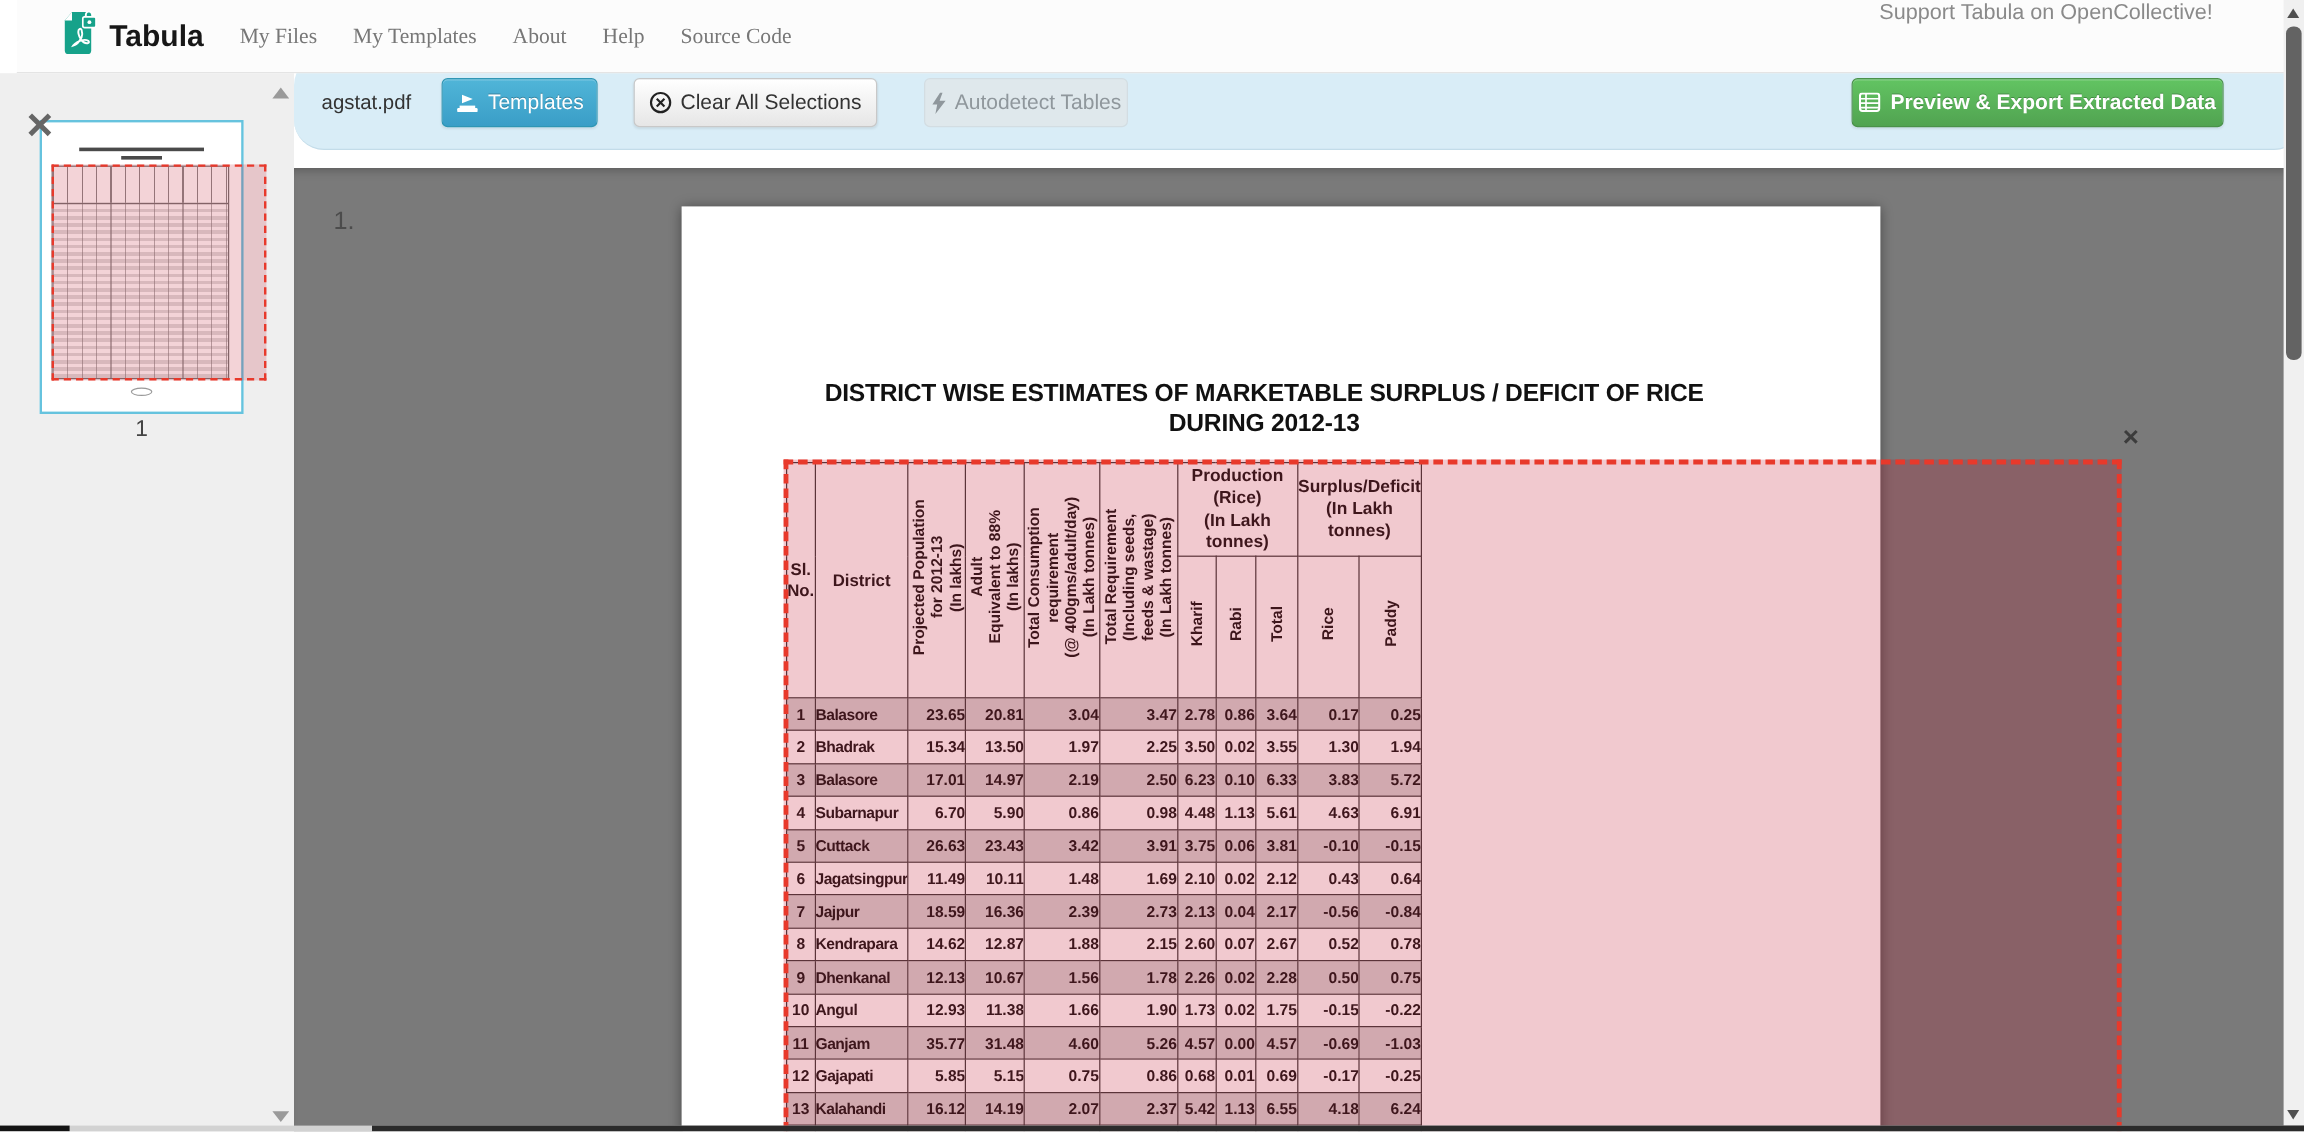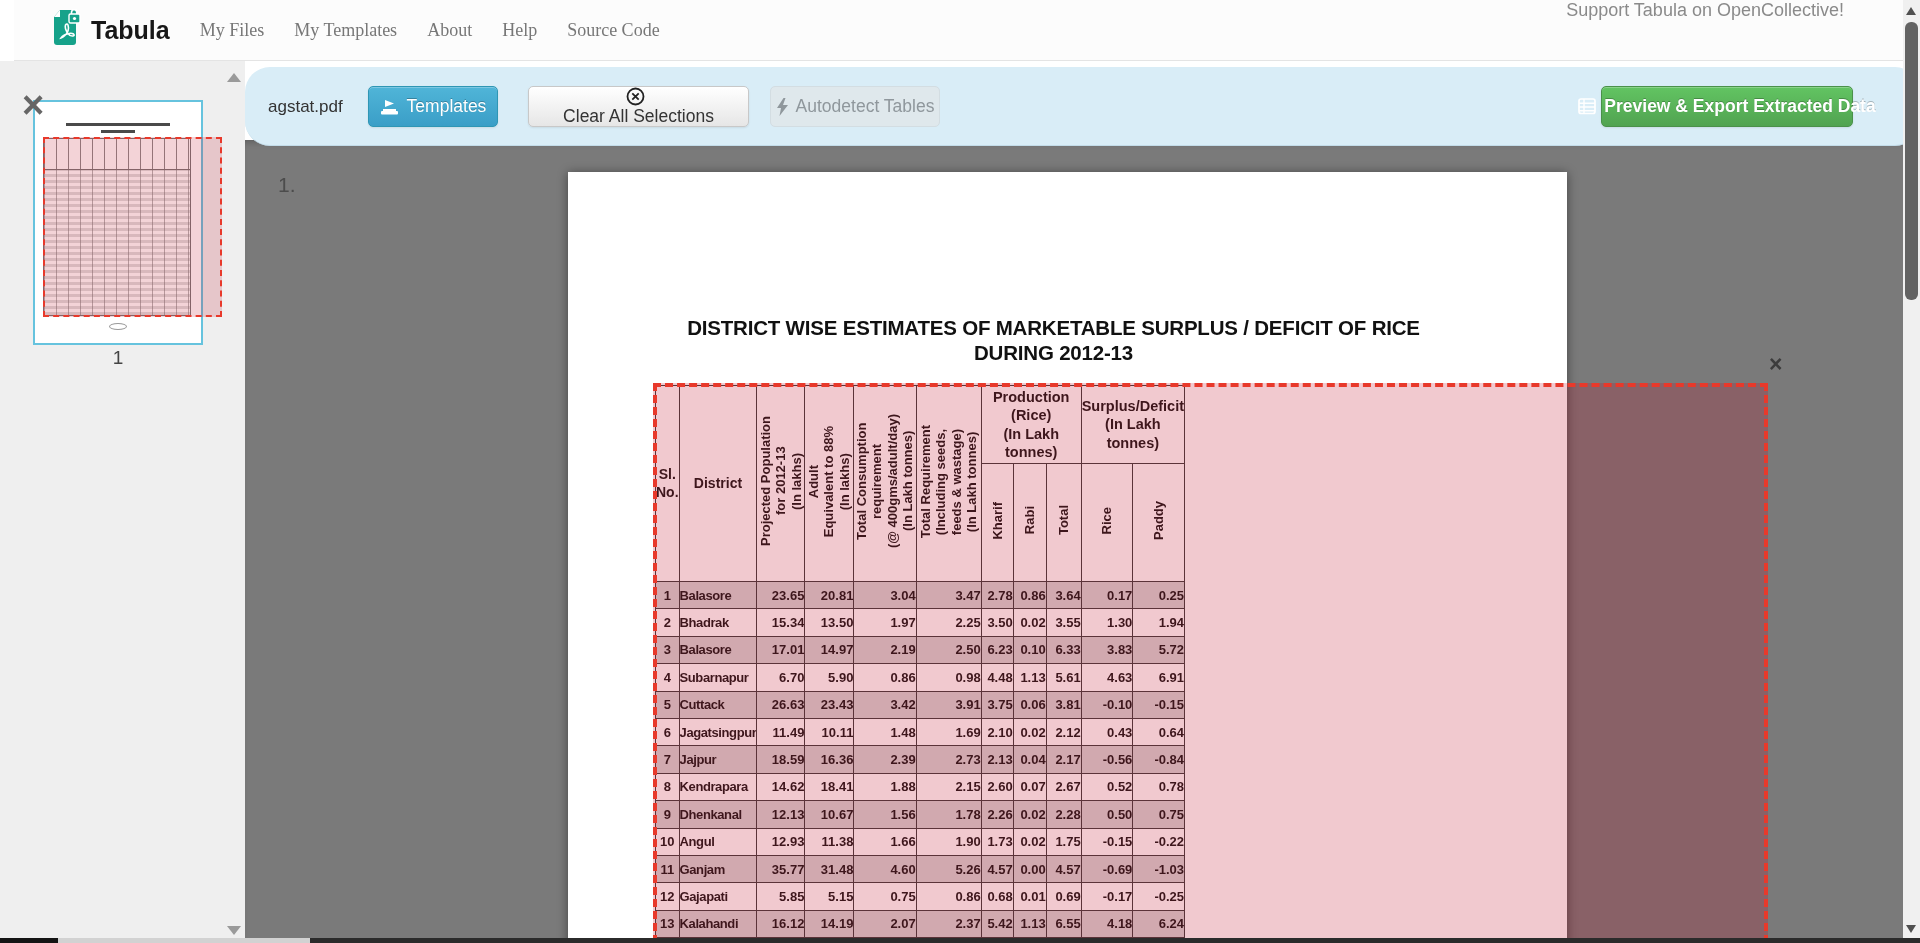--- a/index.html
+++ b/index.html
@@ -38,35 +38,35 @@
                border:2px dashed #e8392b; background:rgba(190,10,35,0.18); z-index:8; }
   .thumb-pagenum { position:absolute; left:33px; top:286px; width:170px; text-align:center;
                    font-size:19px; color:#444; }
   .sb-arrow { width:0; height:0; position:absolute; cursor:pointer; }
   .sb-up   { left:227px; top:12px;  border-left:7px solid transparent; border-right:7px solid transparent;
              border-bottom:9px solid #9a9a9a; }
   .sb-down { left:227px; top:865px; border-left:7px solid transparent; border-right:7px solid transparent;
              border-top:9px solid #9a9a9a; }
 
   
-  #toolbar { position:absolute; left:245px; top:67px; width:1675px; height:79px;
+  #toolbar { position:absolute; left:245px; top:46px; width:1675px; height:79px;
              background:#d9edf7; border-bottom:1px solid #c3dce9; z-index:10;border-radius:25px; }
   .filename { position:absolute; left:23px; top:0; height:79px; display:flex; align-items:center;
               font-size:17px; color:#333; }
   .btn { position:absolute; top:19px; height:41px; border-radius:5px; display:flex; align-items:center;
          justify-content:center; font-size:17.5px; cursor:pointer; white-space:nowrap;
          box-shadow:inset 0 1px 0 rgba(255,255,255,.25), 0 1px 2px rgba(0,0,0,.08); }
   .btn .ic { display:inline-flex; margin-right:7px; }
   .btn-templates { left:123px; width:130px; color:#fff; text-shadow:0 -1px 0 rgba(0,0,0,.25);
                    background:linear-gradient(#50b5d8, #3a9ec7); border:1px solid #2f96b4; }
-  .btn-clear { left:283px; width:221px; color:#333;
-               background:linear-gradient(#ffffff, #e6e6e6); border:1px solid #c8c8c8;flex-direction:column; }
+  .btn-clear { left:283px; width:203px; color:#333;
+               background:linear-gradient(#ffffff, #e6e6e6); border:1px solid #c8c8c8; }
   .btn-autodetect { left:525px; width:170px; color:#8f979c; background:#dfe8ec;
                     border:1px solid #d3dde2; box-shadow:none; cursor:default; }
-  .btn-export { right:67px; width:252px; color:#fff; font-weight:bold; text-shadow:0 -1px 0 rgba(0,0,0,.25);
+  .btn-export { right:67px; width:310px; color:#fff; font-weight:bold; text-shadow:0 -1px 0 rgba(0,0,0,.25);
                 background:linear-gradient(#62c462, #51a351); border:1px solid #4a914a; }
 
   
   #viewer { position:absolute; left:245px; top:140px; width:1675px; height:803px; background:#7a7a7a;
             overflow:hidden; z-index:1; box-shadow:inset 0 7px 9px -6px rgba(0,0,0,.3); }
   .page-label { position:absolute; left:33px; top:33px; font-size:21px; color:#4c4c4c; }
   .page { position:absolute; left:323px; top:32px; width:999px; height:830px; background:#fff;
           box-shadow:0 1px 10px rgba(0,0,0,.45); cursor:crosshair; }
   .doc-title { position:absolute; left:0; top:143px; width:955px; text-align:center;
                font-size:20.5px; font-weight:bold; color:#111; line-height:25px; letter-spacing:-0.2px;padding-left:16px; }
@@ -347,21 +347,21 @@
               <td class="c-num">2.13</td>
               <td class="c-num">0.04</td>
               <td class="c-num">2.17</td>
               <td class="c-num">-0.56</td>
               <td class="c-num">-0.84</td>
             </tr>
             <tr>
               <td class="c-sl">8</td>
               <td class="c-dist">Kendrapara</td>
               <td class="c-num">14.62</td>
-              <td class="c-num">18.41</td>
+              <td class="c-num">12.87</td>
               <td class="c-num">1.88</td>
               <td class="c-num">2.15</td>
               <td class="c-num">2.60</td>
               <td class="c-num">0.07</td>
               <td class="c-num">2.67</td>
               <td class="c-num">0.52</td>
               <td class="c-num">0.78</td>
             </tr>
             <tr>
               <td class="c-sl">9</td>

